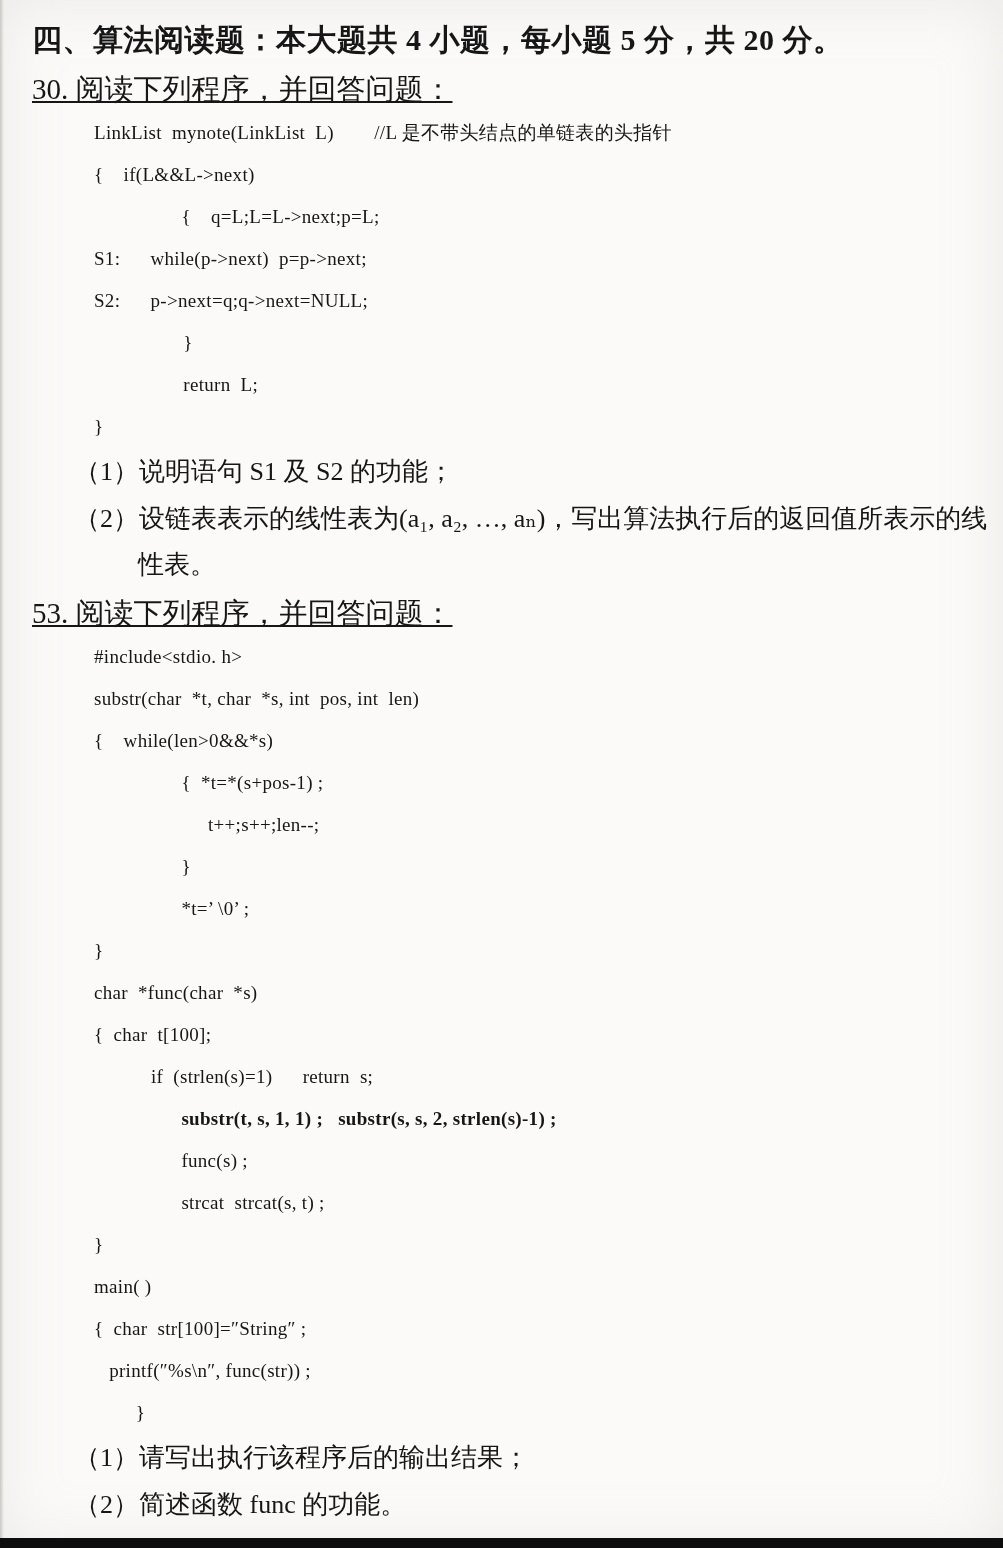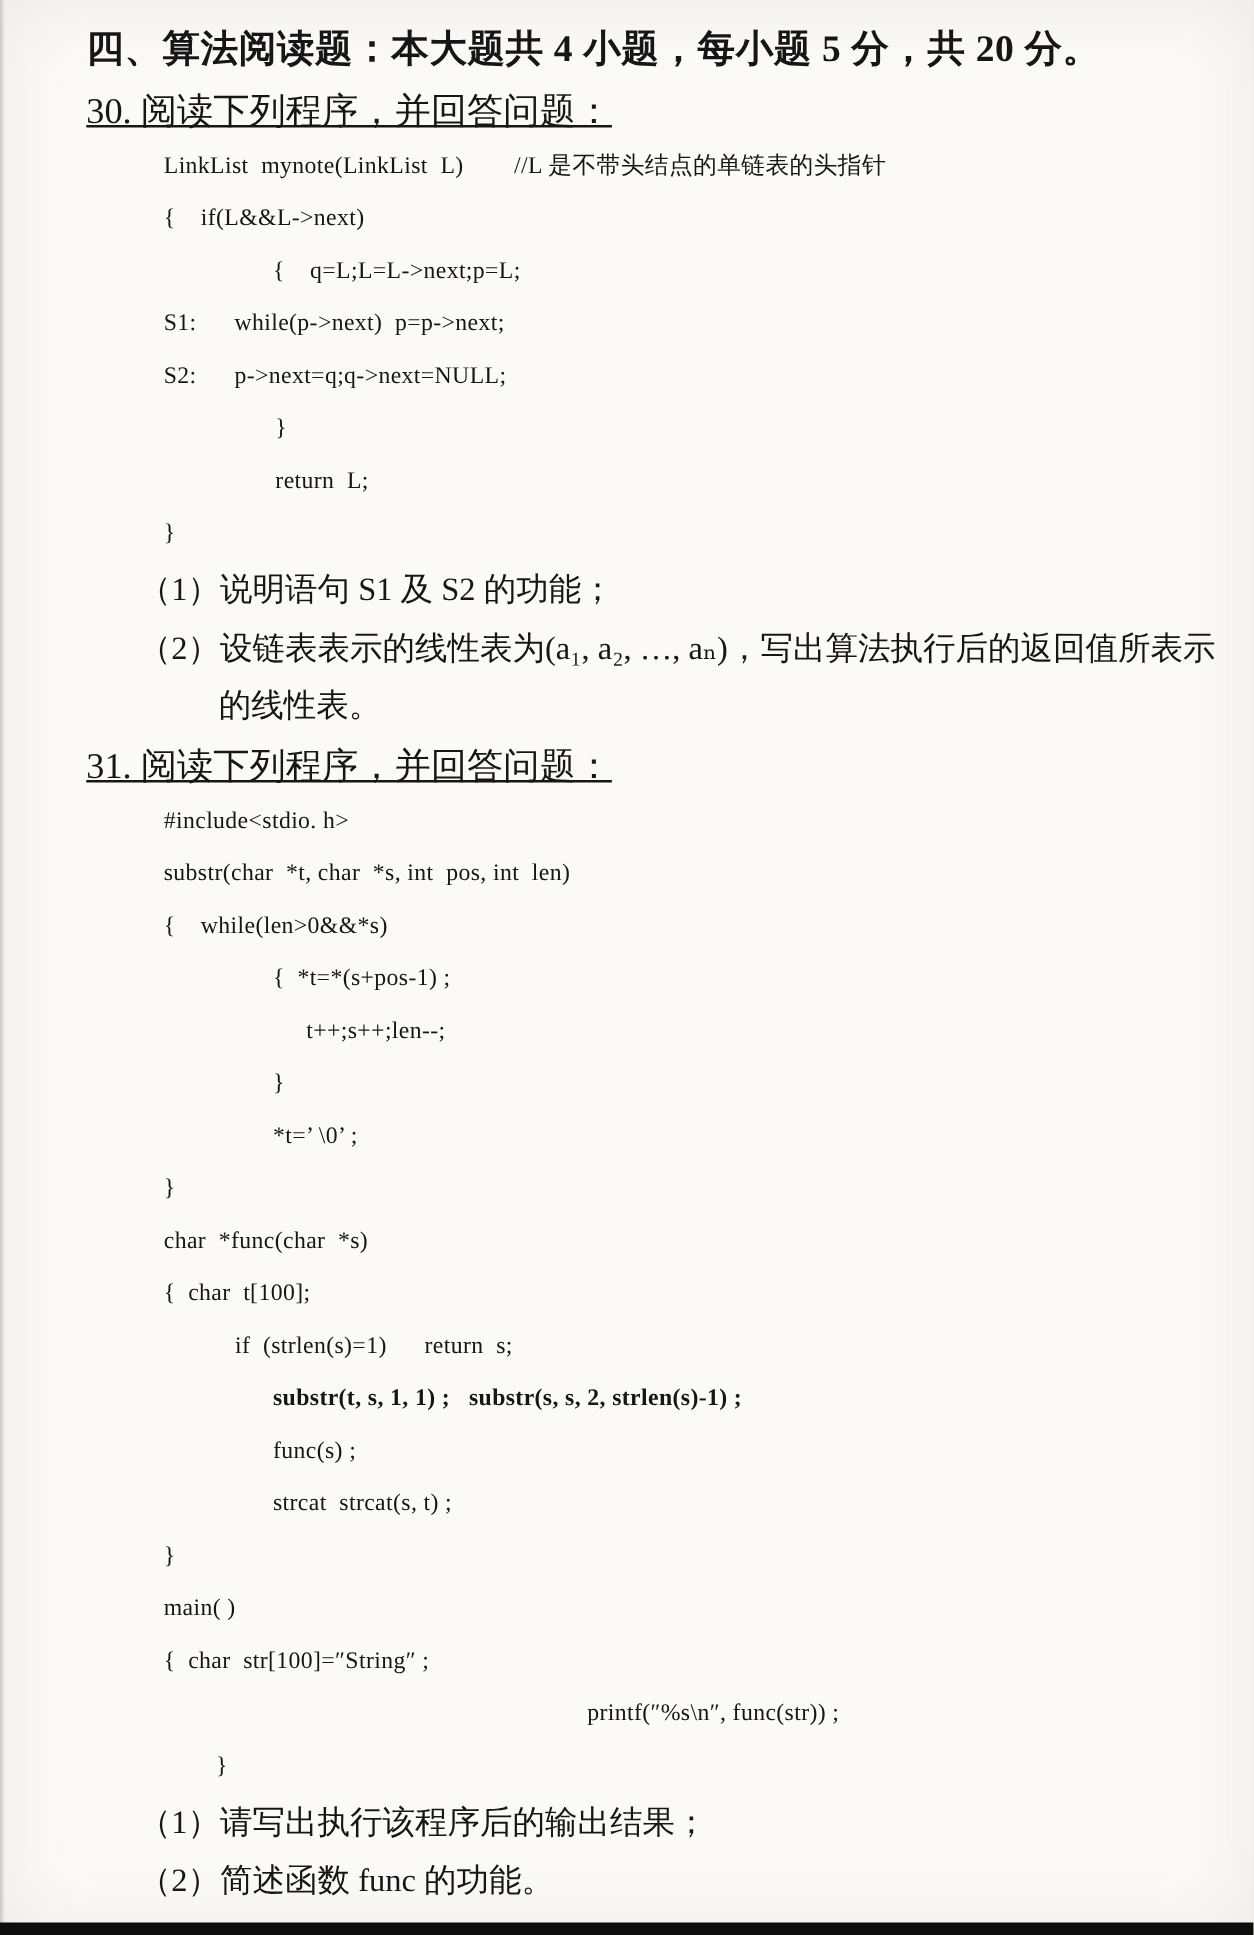--- a/index.html
+++ b/index.html
@@ -26,21 +26,20 @@
   }
   .scan-bottom-bar {
     position: absolute;
     left: 0; right: 0; bottom: 0;
     height: 10px;
     background: #0d0d0d;
   }
   .content {
     position: relative;
     padding: 16px 8px 0 32px;
-    margin-left: 37px;
   }
   .doc-title {
     font-size: 30px;
     font-weight: bold;
     line-height: 48px;
     letter-spacing: 0.5px;
   }
   .section { margin: 0; }
   .prompt {
     font-size: 29px;
@@ -90,40 +89,40 @@
           <div class="code-line" style="padding-left: 4.7em;">return  L;</div>
           <div class="code-line">}</div>
         </div>
       <div class="questions">
           <div class="question">（1）说明语句 S1 及 S2 的功能；</div>
           <div class="question">（2）设链表表示的线性表为(a₁, a₂, …, aₙ)，写出算法执行后的返回值所表示的线性表。</div>
         </div>
     </div>
 
     <div class="section">
-      <div class="prompt">31. 阅读下列程序，并回答问题：</div>
+      <div class="prompt">53. 阅读下列程序，并回答问题：</div>
       <div class="code-block">
           <div class="code-line">#include&lt;stdio. h&gt;</div>
           <div class="code-line">substr(char  *t, char  *s, int  pos, int  len)</div>
           <div class="code-line">{    while(len&gt;0&amp;&amp;*s)</div>
           <div class="code-line" style="padding-left: 4.6em;">{  *t=*(s+pos-1) ;</div>
           <div class="code-line" style="padding-left: 6em;">t++;s++;len--;</div>
           <div class="code-line" style="padding-left: 4.6em;">}</div>
           <div class="code-line" style="padding-left: 4.6em;">*t=’ \0’ ;</div>
           <div class="code-line">}</div>
           <div class="code-line">char  *func(char  *s)</div>
           <div class="code-line">{  char  t[100];</div>
           <div class="code-line" style="padding-left: 3em;">if  (strlen(s)=1)      return  s;</div>
           <div class="code-line" style="padding-left: 4.6em; font-weight: bold;">substr(t, s, 1, 1) ;   substr(s, s, 2, strlen(s)-1) ;</div>
           <div class="code-line" style="padding-left: 4.6em;">func(s) ;</div>
           <div class="code-line" style="padding-left: 4.6em;">strcat  strcat(s, t) ;</div>
           <div class="code-line">}</div>
           <div class="code-line">main( )</div>
           <div class="code-line">{  char  str[100]=″String″ ;</div>
-          <div class="code-line" style="padding-left: 0.8em; text-align: center;">printf(″%s\n″, func(str)) ;</div>
+          <div class="code-line" style="padding-left: 0.8em;">printf(″%s\n″, func(str)) ;</div>
           <div class="code-line" style="padding-left: 2.2em;">}</div>
         </div>
       <div class="questions">
           <div class="question">（1）请写出执行该程序后的输出结果；</div>
           <div class="question">（2）简述函数 func 的功能。</div>
         </div>
     </div>
 
   </div>
 

